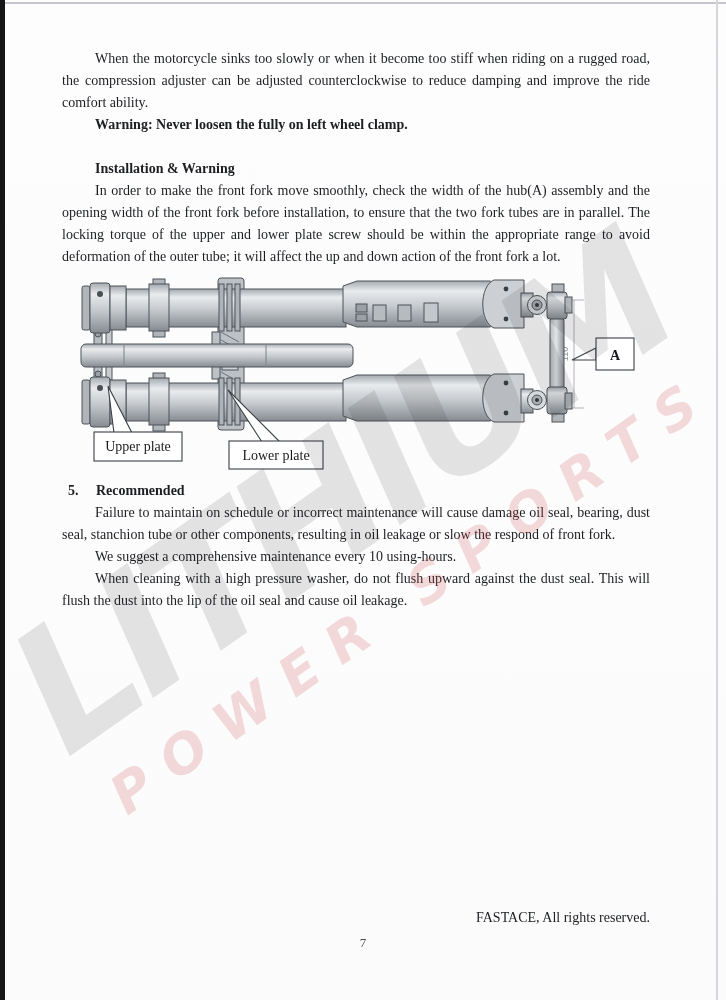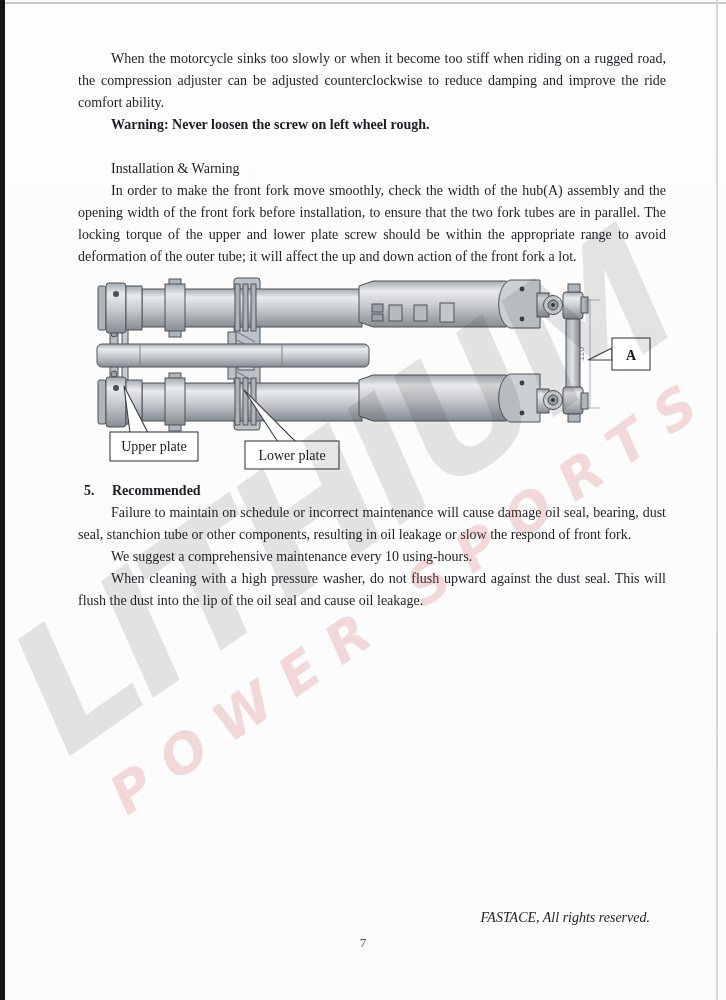--- a/index.html
+++ b/index.html
@@ -19,40 +19,40 @@
   }
   .edge-top {
     position:absolute; left:5px; top:2px; right:0; height:2px;
     background:#c6c6cc;
   }
   .edge-right {
     position:absolute; right:8px; top:0; width:2px; height:100%;
     background:#d6d6db;
   }
   .content {
-    position:absolute; left:78px; top:48px; width:588px;
+    position:absolute; left:62px; top:48px; width:588px;
     font-size:14px; line-height:22px; color:#1c1e22;
     text-align:justify; z-index:2;
   }
   .content p { margin:0; }
   .indent { text-indent:33px; }
   .bold { font-weight:bold; }
-  .section-heading { font-weight:normal; margin-top:22px !important; }
+  .section-heading { font-weight:bold; margin-top:22px !important; }
   .maint-heading { font-weight:bold; padding-left:6px; }
   .maint-heading .num { display:inline-block; width:28px; }
   .diagram {
     margin:8px 0 8px 4px; height:196px; position:relative;
   }
   .diagram svg { display:block; }
   .svg-label {
     font-family:"Liberation Serif", serif; font-size:14px; fill:#17191c;
   }
   .footer-copy {
     position:absolute; right:76px; top:910px;
-    font-style:italic; font-size:14px; color:#1c1e22; z-index:2;
+    font-size:14px; color:#1c1e22; z-index:2;
   }
   .page-num {
     position:absolute; left:0; width:100%; top:935px;
     text-align:center; font-size:13px; color:#4a4d52; z-index:2;
   }
   .watermark {
     position:absolute; left:-70px; top:260px; width:860px; height:520px;
     display:flex; flex-direction:column; align-items:center; justify-content:center;
     transform:rotate(-35deg);
     pointer-events:none; z-index:3;
@@ -75,21 +75,21 @@
 </head>
 <body>
 
 <div class="page">
   <div class="edge-left"></div>
   <div class="edge-top"></div>
   <div class="edge-right"></div>
 
   <div class="content">
     <p class="indent">When the motorcycle sinks too slowly or when it become too stiff when riding on a rugged road, the compression adjuster can be adjusted counterclockwise to reduce damping and improve the ride comfort ability.</p>
-    <p class="indent bold">Warning: Never loosen the screw on left wheel rough.</p>
+    <p class="indent bold">Warning: Never loosen the fully on left wheel clamp.</p>
 
     <p class="indent section-heading">Installation &amp; Warning</p>
     <p class="indent">In order to make the front fork move smoothly, check the width of the hub(A) assembly and the opening width of the front fork before installation, to ensure that the two fork tubes are in parallel. The locking torque of the upper and lower plate screw should be within the appropriate range to avoid deformation of the outer tube; it will affect the up and down action of the front fork a lot.</p>
 
     <div class="diagram">
       <svg viewBox="0 0 578 196" width="578" height="196">
         <defs>
           <linearGradient id="tgV" x1="0" y1="0" x2="0" y2="1">
             <stop offset="0" stop-color="#a4aab0"></stop>
             <stop offset="0.22" stop-color="#e9ebed"></stop>

